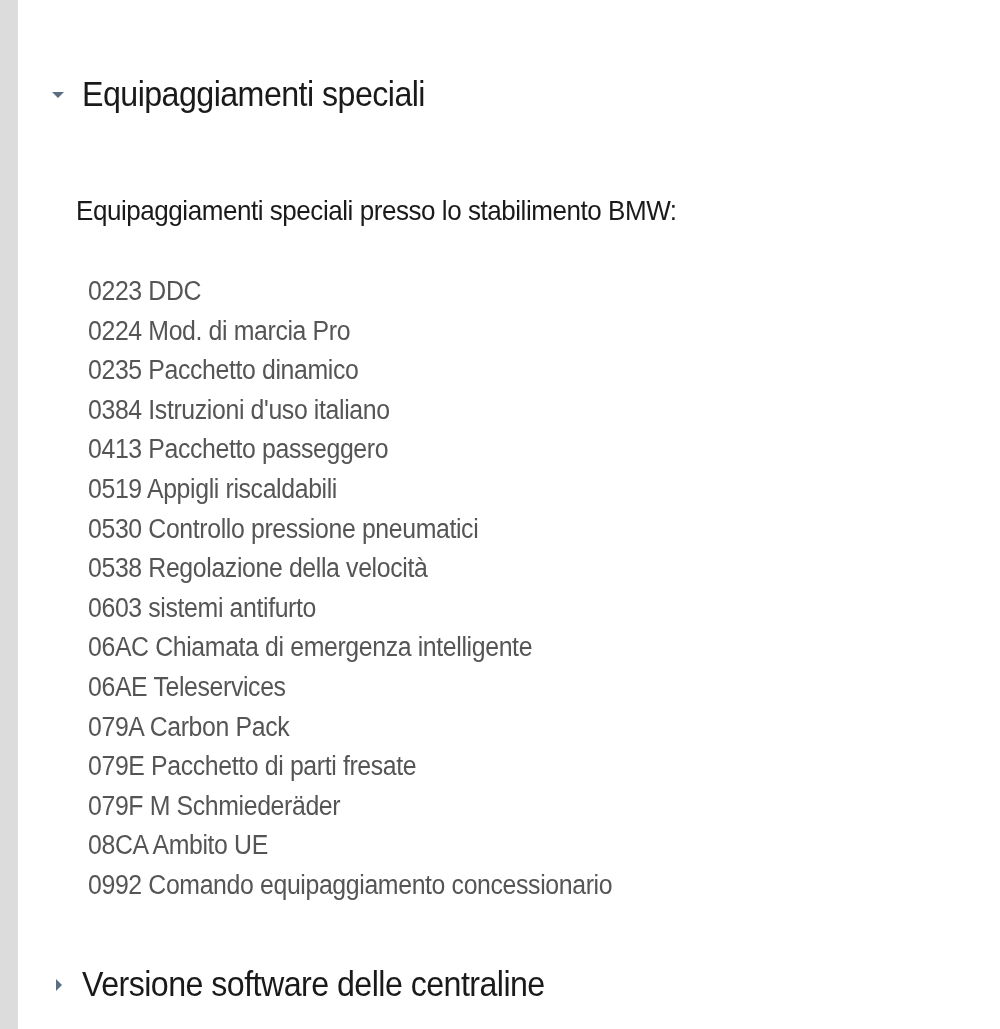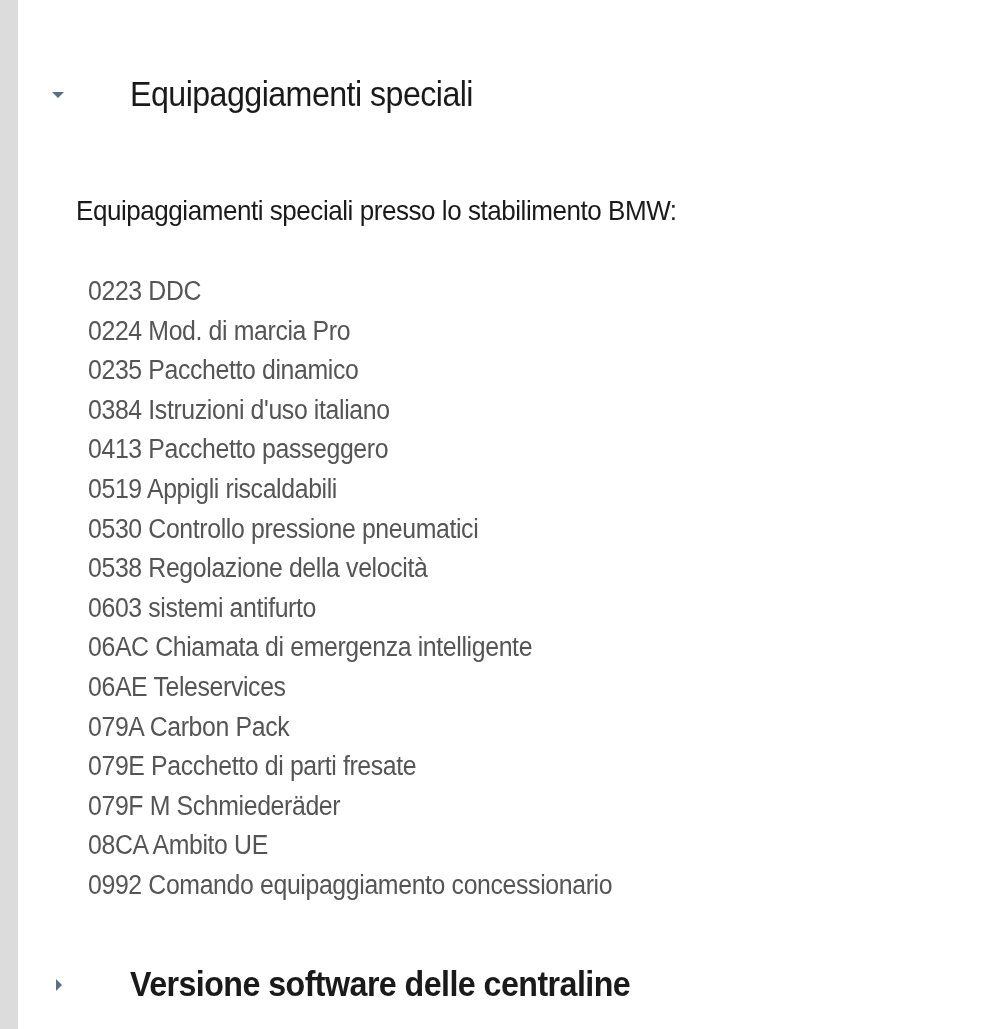--- a/index.html
+++ b/index.html
@@ -10,21 +10,20 @@
     position: relative;
   }
   .left-bar {
     position: absolute; left: 0; top: 0; width: 18px; height: 1029px;
     background: #dcdcdc;
   }
   .section-header {
     position: absolute; left: 52px;
     display: flex; align-items: center;
     cursor: pointer;
-    gap: 48px;
   }
   .section-header .label {
     font-size: 35px; color: #1a1a1a; letter-spacing: -0.6px;
     transform: scaleX(0.92); transform-origin: left center;
     white-space: nowrap;
   }
   .tri-down {
     width: 0; height: 0;
     border-left: 6px solid transparent;
     border-right: 6px solid transparent;
@@ -32,21 +31,21 @@
     margin-right: 18px; margin-top: 2px;
   }
   .tri-right {
     width: 0; height: 0;
     border-top: 6px solid transparent;
     border-bottom: 6px solid transparent;
     border-left: 6px solid #5c6f82;
     margin-right: 20px; margin-left: 4px; margin-top: 2px;
   }
   #sec1 { top: 74px; }
-  #sec2 { top: 964px; font-weight: bold; }
+  #sec2 { top: 964px; }
   .subtitle {
     position: absolute; left: 76px; top: 195px;
     font-size: 28px; color: #1a1a1a; letter-spacing: -0.5px;
     transform: scaleX(0.93); transform-origin: left center;
     white-space: nowrap;
   }
   .equip-list {
     position: absolute; left: 76px; top: 260px;
     margin: 12px; padding: 0; list-style: none;
   }

